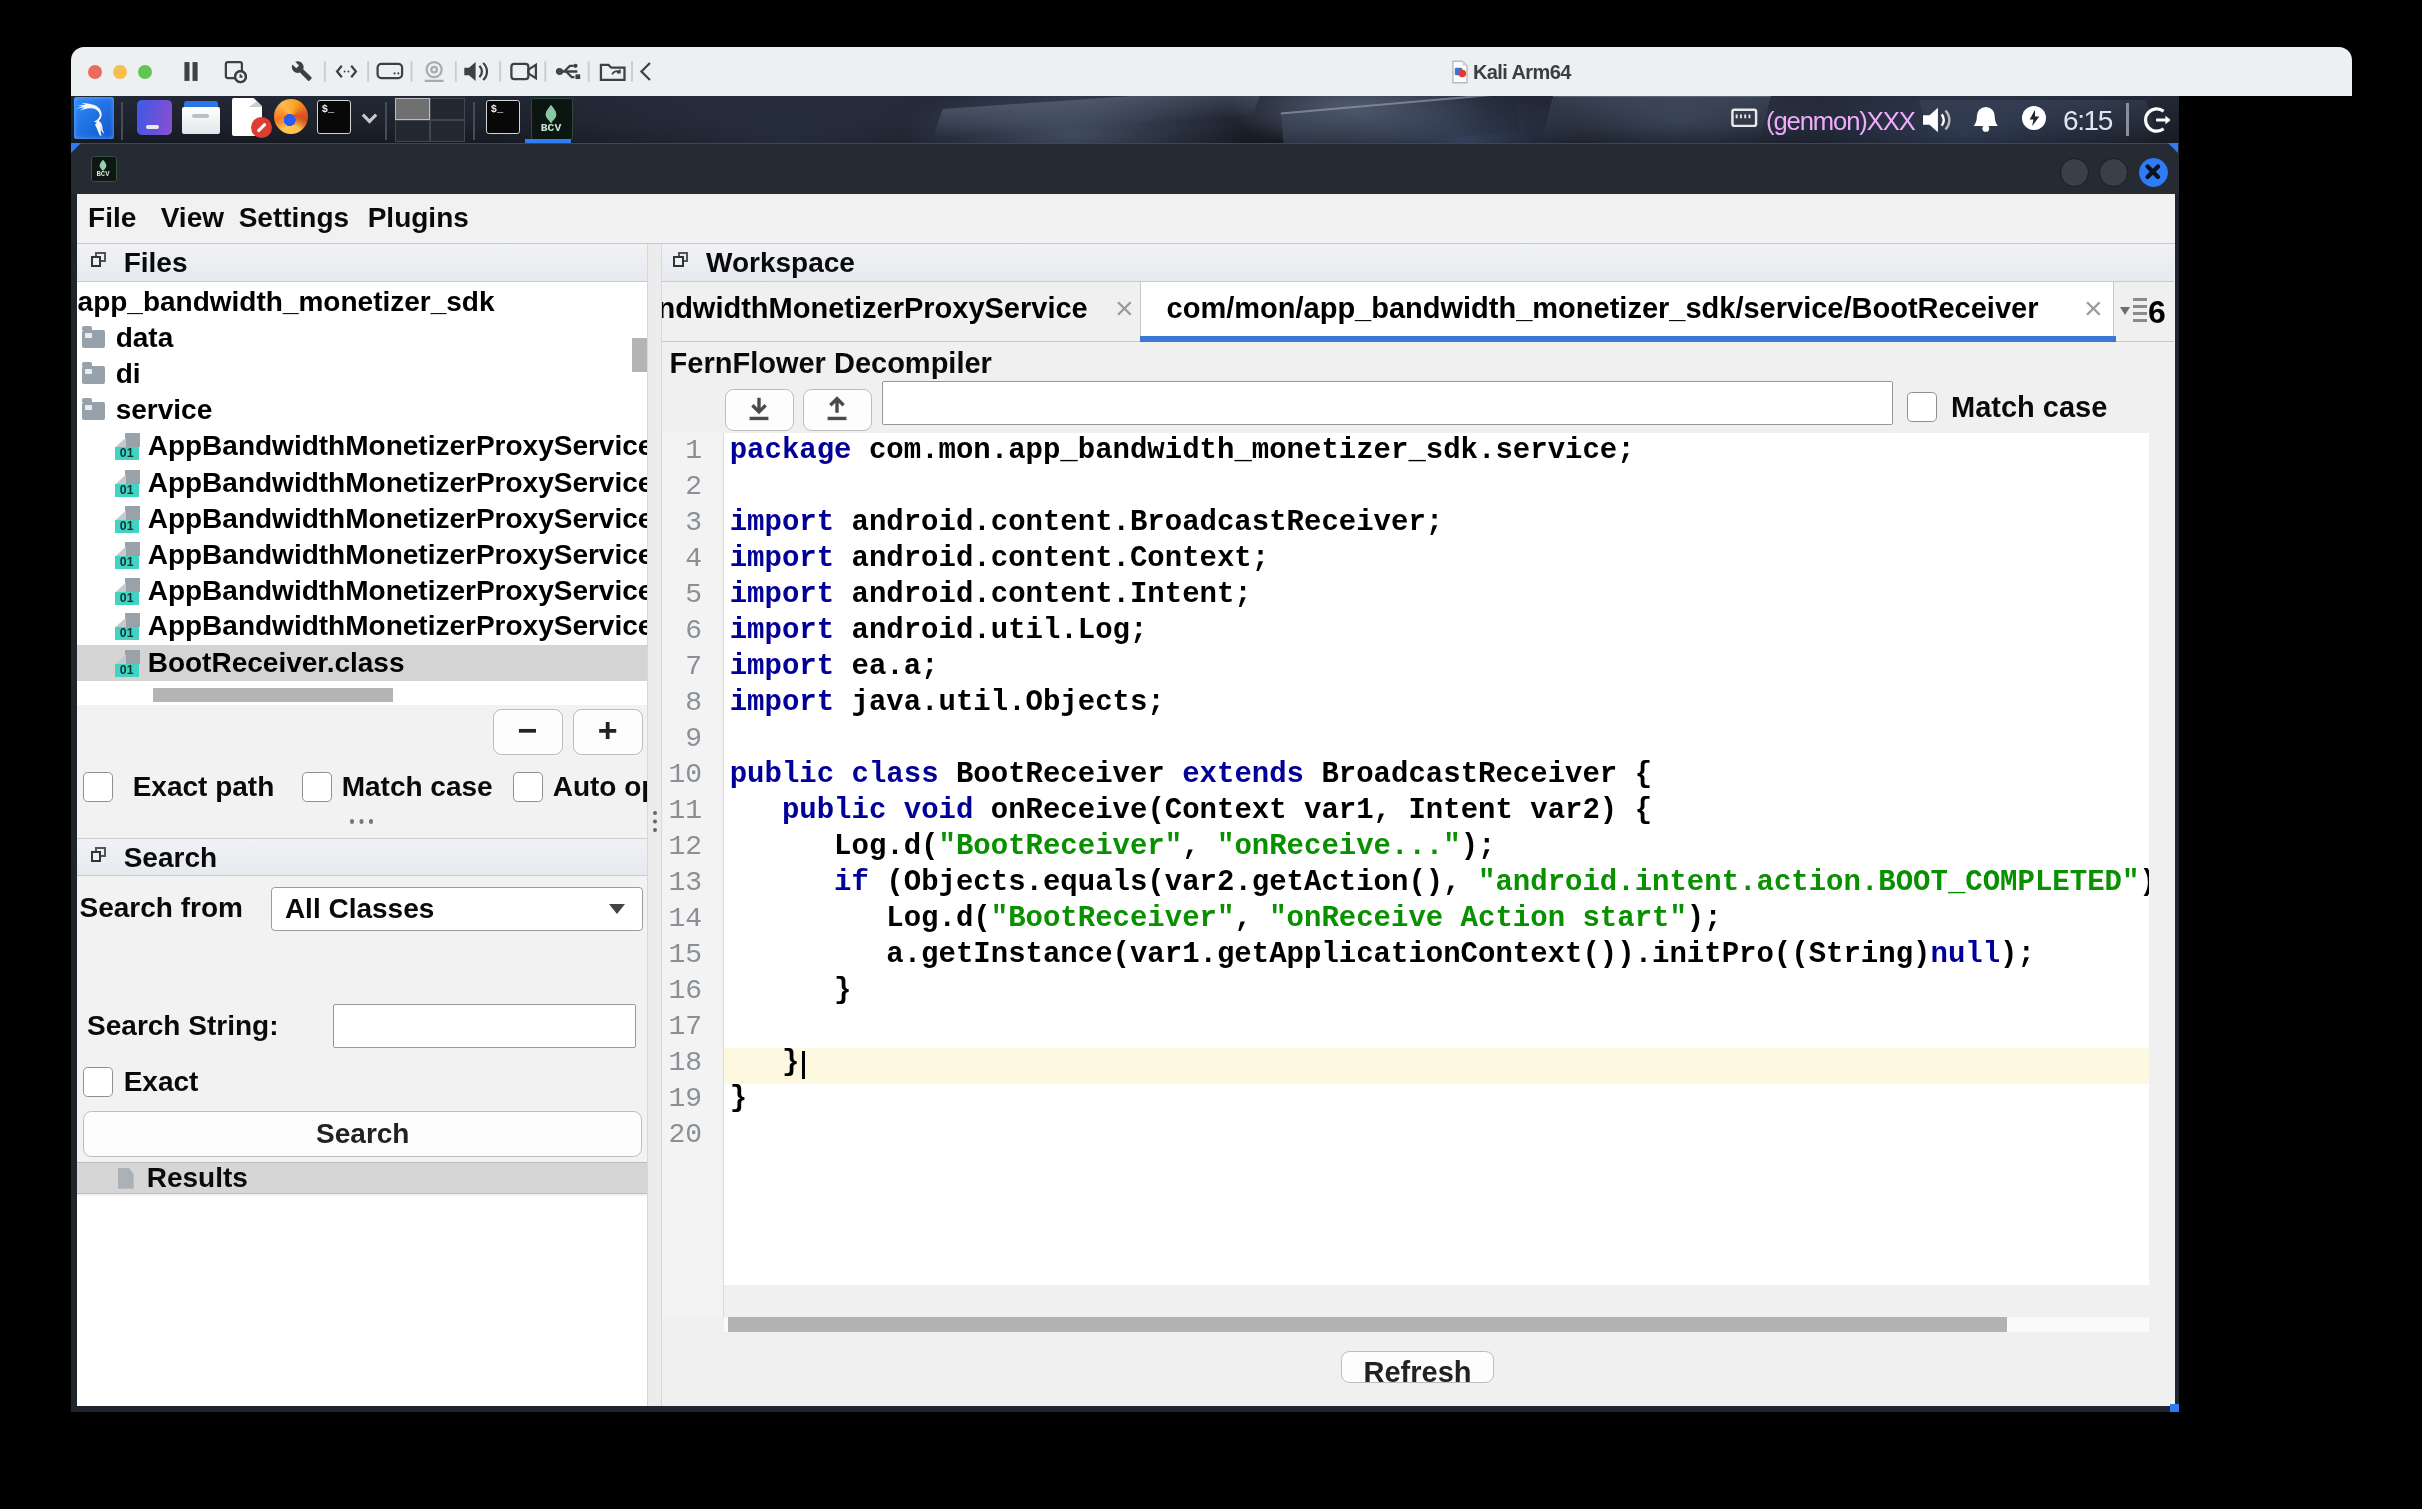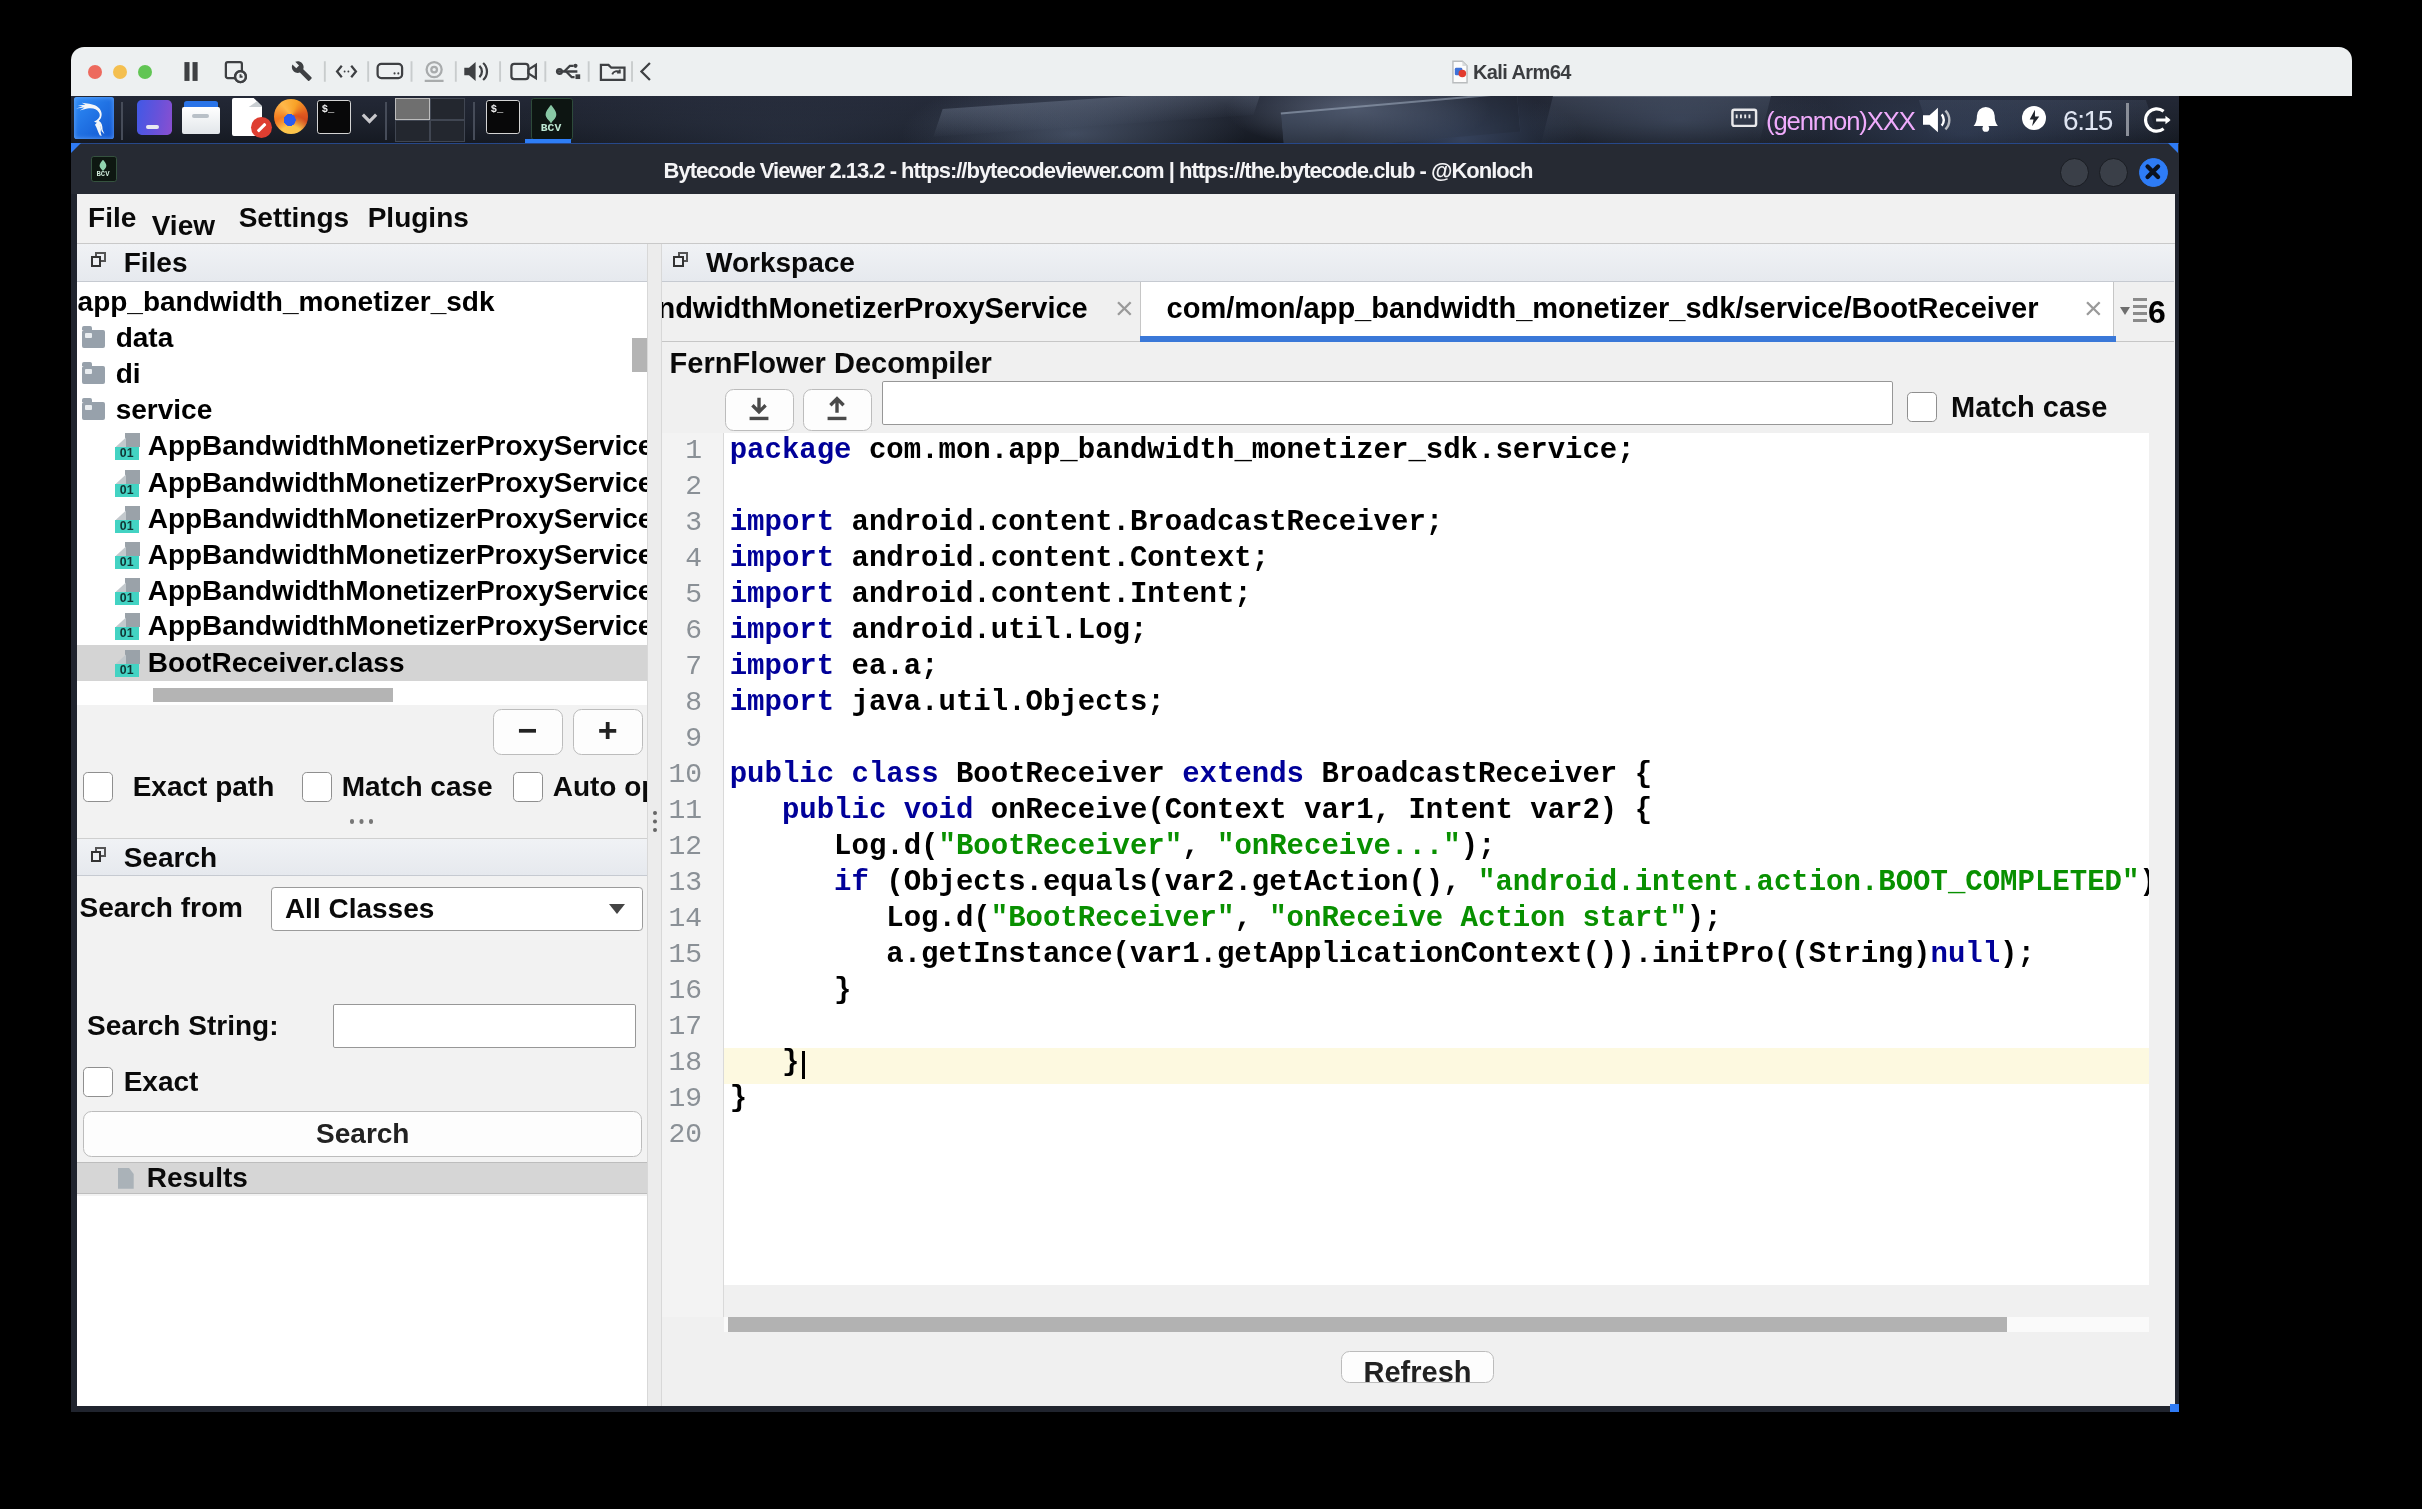--- a/index.html
+++ b/index.html
@@ -267,32 +267,31 @@
       <div class="abs" style="left:0;top:0;width:0;height:0;border-top:10.4px solid #2f7bf5;border-right:10.4px solid transparent;z-index:7;"></div>
       <div class="abs" style="left:2097px;top:0;width:0;height:0;border-top:10.4px solid #2f7bf5;border-left:10.4px solid transparent;z-index:7;"></div>
       <div class="abs" style="left:2099px;bottom:0;width:8.5px;height:8.5px;background:#2f7bf5;z-index:6;"></div>
       <div id="bvtbar">
         <div class="abs" style="left:20px;top:12.3px;width:25.6px;height:25.6px;background:#0e1711;border:1.9px solid #35523f;border-radius:2.8px;">
           <svg width="22" height="22" viewBox="0 0 23 23">
               <path d="M11.5 3 c-2.5 3 -4.5 5.5 -3 8 c.8 1.7 2.3 2.3 3 4 c.7 -1.7 2.2 -2.3 3 -4 c1.5 -2.5 -.5 -5 -3 -8z" fill="#9fe8c0" opacity=".9"></path>
               <text x="11.5" y="20" text-anchor="middle" font-family="Liberation Mono" font-weight="bold" font-size="7.5" fill="#cfe9da">BCV</text>
             </svg>
         </div>
-        <div class="abs" style="left:1027px;top:0;height:51px;line-height:53px;transform:translateX(-50%);font-weight:bold;font-size:22px;letter-spacing:-1px;color:#f4f4f6;white-space:nowrap;">Bytecode Viewer 2.13.2 - https://bytecodeviewer.com | https://the.bytecode.club - @Konloch</div>
         <div class="wbtn" style="left:1989px;"></div>
         <div class="wbtn" style="left:2028px;"></div>
         <div class="wbtn" style="left:2068px;background:#2e7cf6;border-color:#2e7cf6;">
           <svg width="25.6" height="25.6" viewBox="0 0 27 27">
               <path d="M8 8 L19 19 M19 8 L8 19" stroke="#0b1220" stroke-width="4.6" stroke-linecap="round"></path>
             </svg>
         </div>
       </div>
       <div id="bvmenu">
         <div class="mitem" style="left:11.4px;">File</div>
-        <div class="mitem" style="left:75px;margin-top:8px;">View</div>
+        <div class="mitem" style="left:84px;">View</div>
         <div class="mitem" style="left:162px;">Settings</div>
         <div class="mitem" style="left:291px;">Plugins</div>
       </div>
 
       <div class="abs" style="left:0;top:51px;width:5.7px;height:1218px;background:#20242e;"></div>
       <div class="abs" style="left:2104px;top:51px;width:3.8px;height:1218px;background:#20242e;"></div>
       <div class="abs" style="left:0;bottom:0;width:2108px;height:5.7px;background:#20242e;"></div>
 
       <div id="lpanel">
         <div class="phead" style="left:0;top:0;width:571px;">

